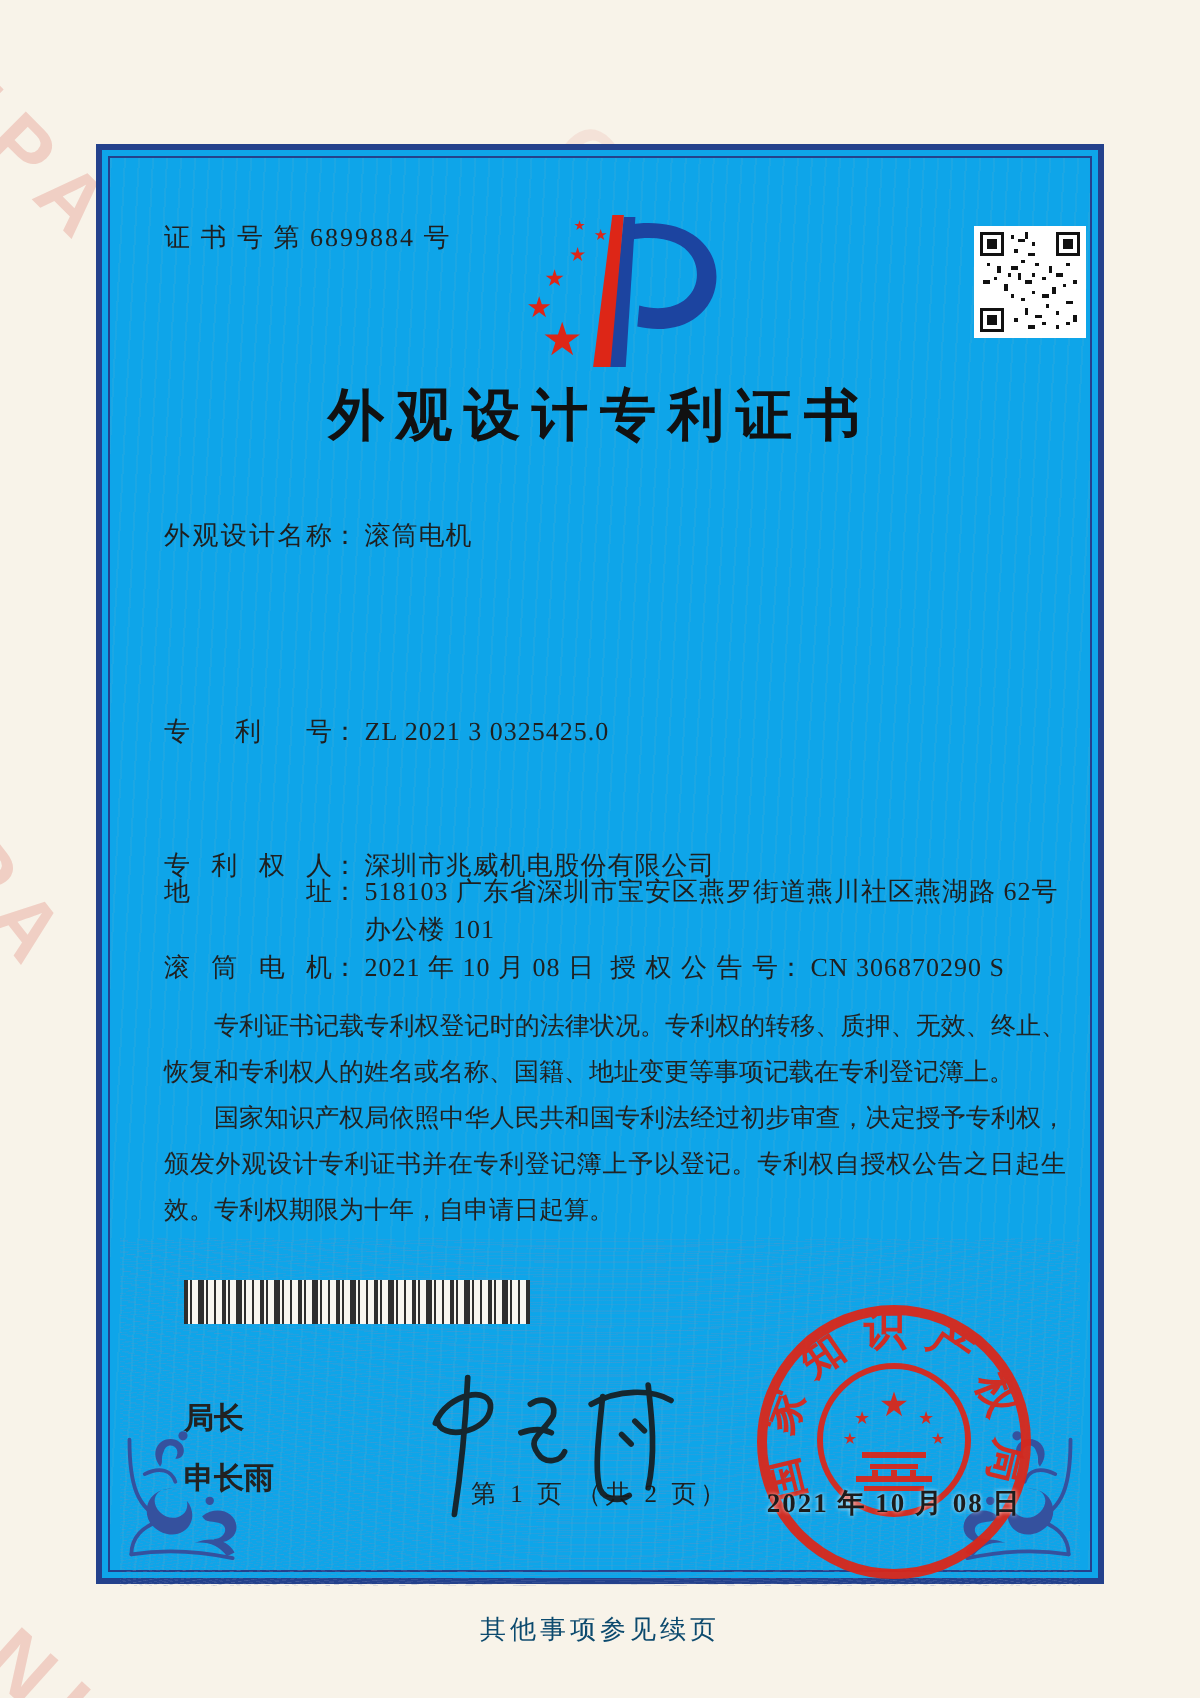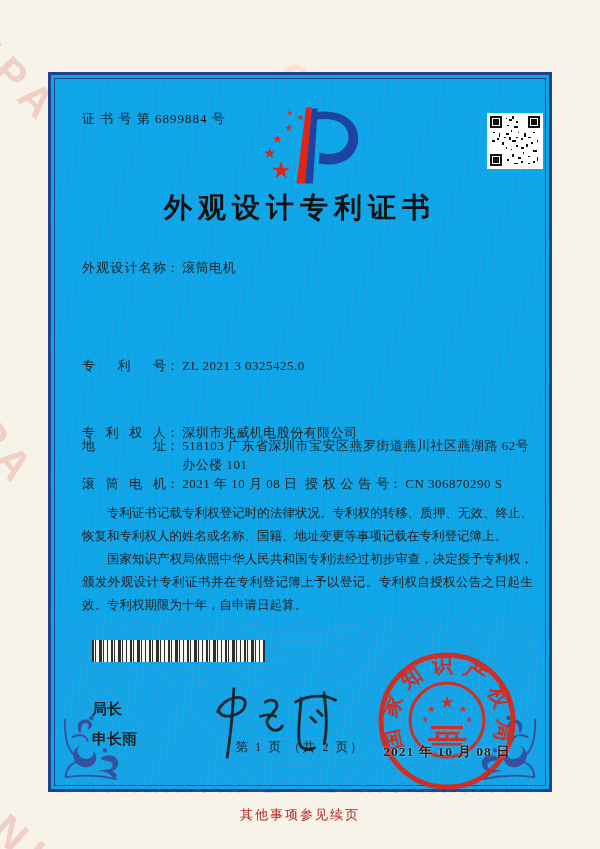--- a/index.html
+++ b/index.html
@@ -63,21 +63,21 @@
   
   .signer{position:absolute; left:37px; z-index:3; font:600 15px "Liberation Sans","DejaVu Sans",sans-serif; color:#222;}
   .sig{position:absolute; left:133px; top:606px; width:162px; height:76px; z-index:4;}
   .seal{position:absolute; left:317px; top:567px; width:150px; height:150px; z-index:3; opacity:.93;}
   .seal-date{
     position:absolute; left:302px; top:664px; width:180px; text-align:center; z-index:5;
     font-size:13.5px; font-weight:600; color:#1c1c1c; letter-spacing:1px;
     text-shadow:0 0 2px rgba(255,255,255,.8);
   }
   .page-num{position:absolute; left:0; top:660px; width:100%; text-align:center; font-size:12.5px; letter-spacing:2px; z-index:3;}
-  .cont-note{position:absolute; left:0; top:806px; width:100%; text-align:center; font-size:13px; letter-spacing:2px; z-index:2; color:#b91c1c;}
+  .cont-note{position:absolute; left:0; top:806px; width:100%; text-align:center; font-size:13px; letter-spacing:2px; z-index:2; color:#0c4a6e;}
 </style>
 </head>
 <body>
 
 <div class="page">
 
   <span class="wm pink" style="left:-55px; top:-25px; transform:rotate(45deg);">CNIPA</span>
   <span class="wm pink" style="left:300px; top:52px; transform:rotate(45deg); opacity:.45;">CNIPA</span>
   <span class="wm tan" style="left:322px; top:218px; transform:rotate(50deg);">CNIPA</span>
   <span class="wm pink" style="left:-62px; top:328px; transform:rotate(52deg);">CNIPA</span>

